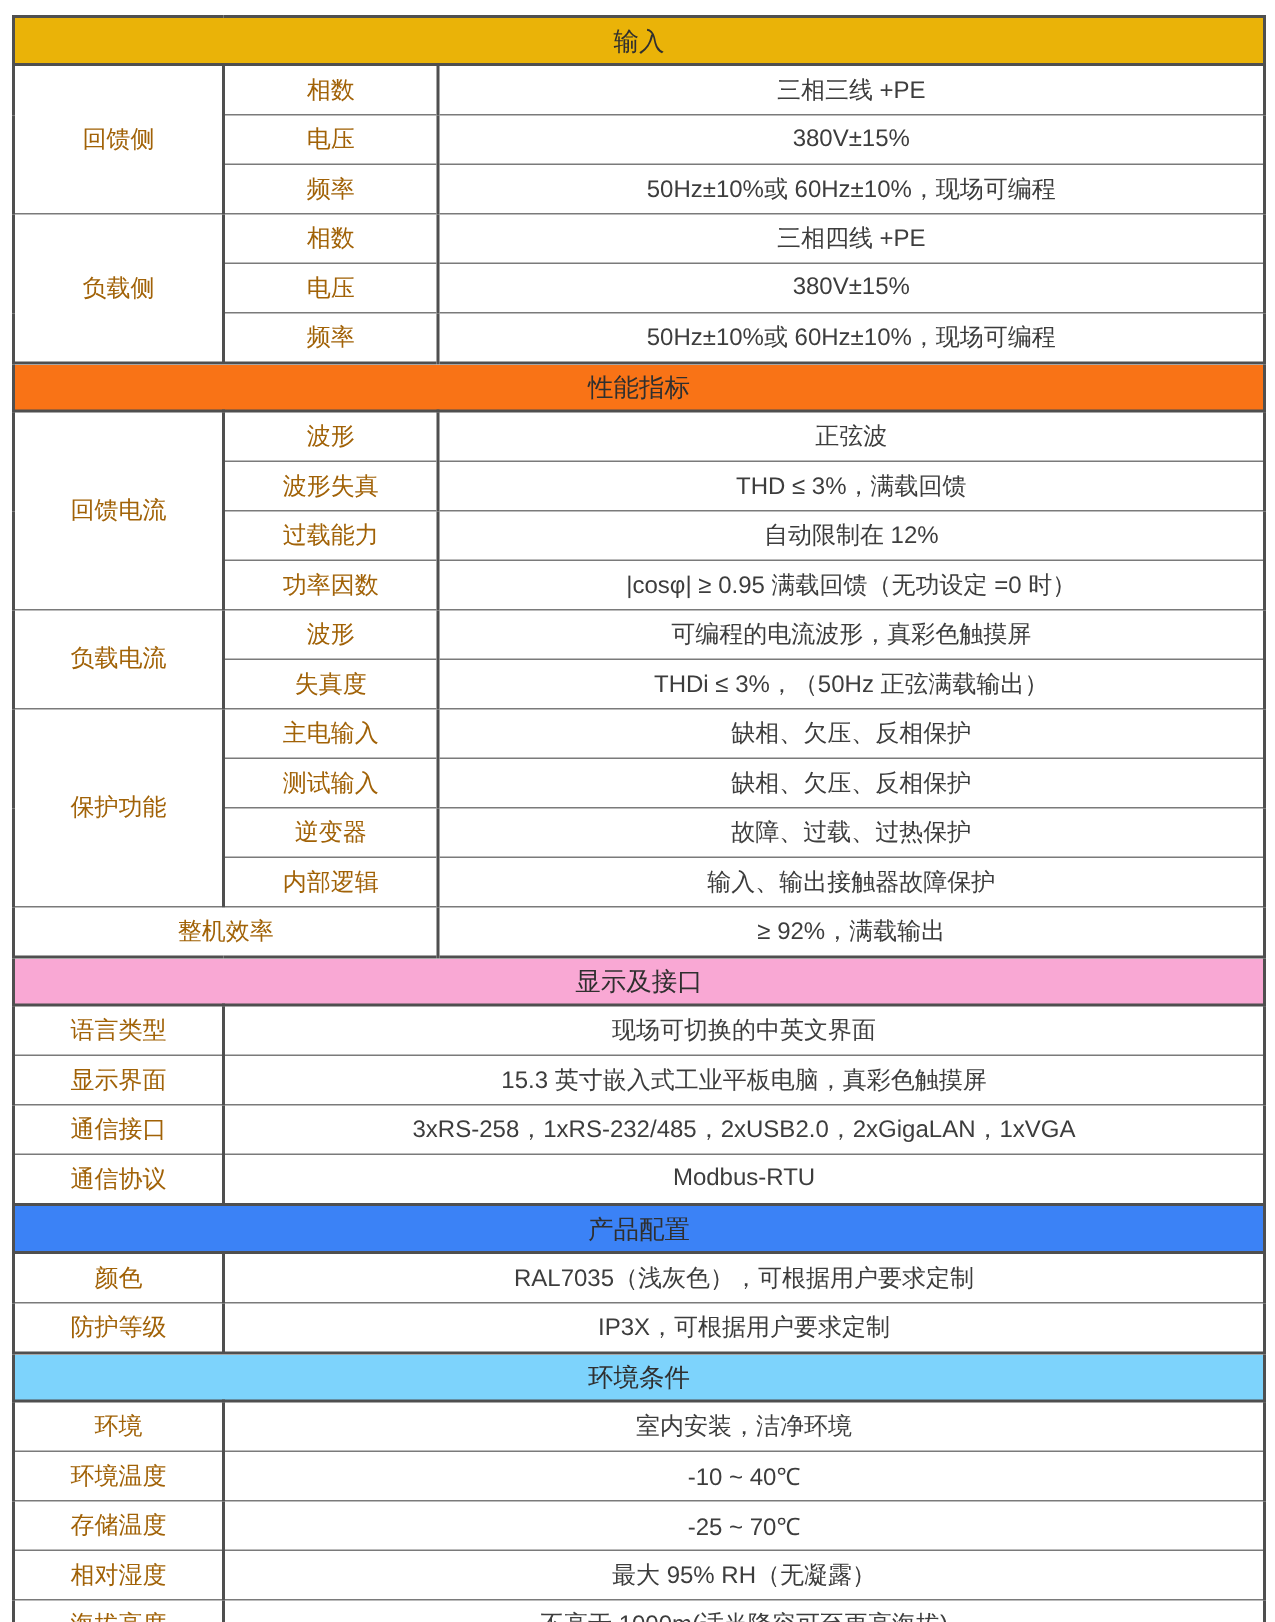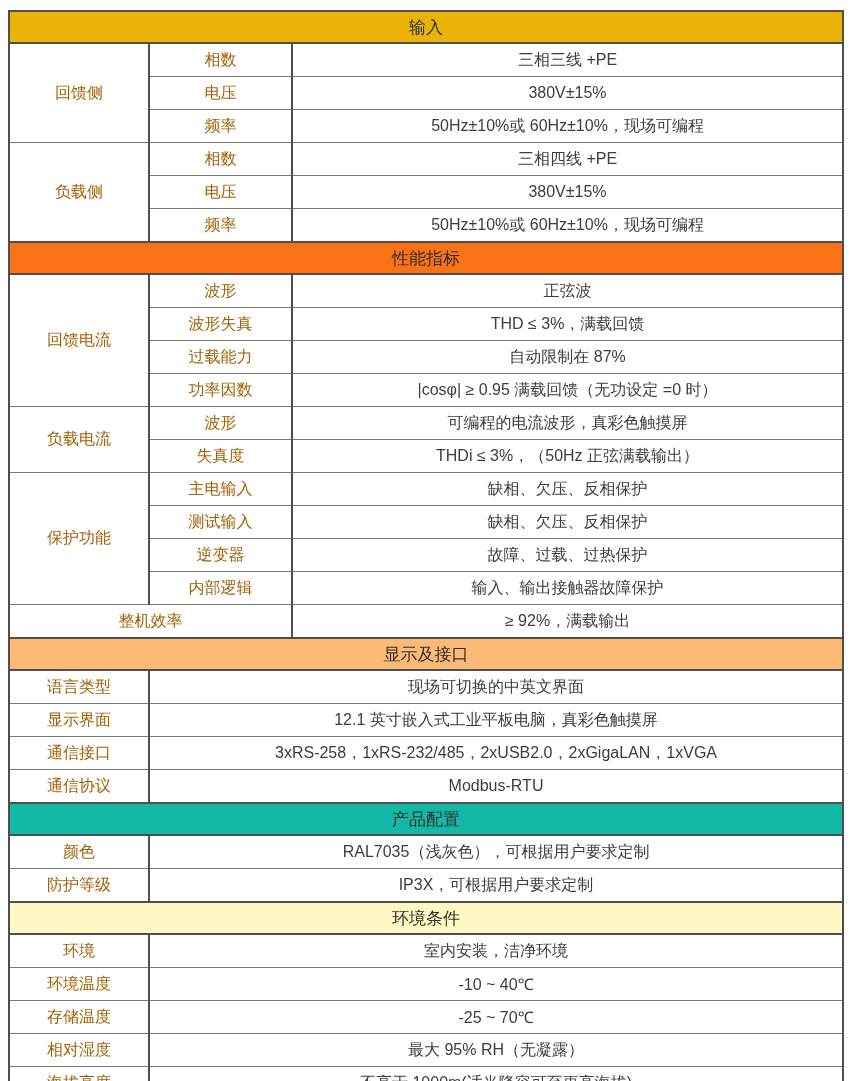--- a/index.html
+++ b/index.html
@@ -96,21 +96,21 @@
           <td rowspan="4" class="group-cell">回馈电流</td>
           <td class="label-cell">波形</td>
           <td class="value-cell">正弦波</td>
         </tr>
         <tr>
           <td class="label-cell">波形失真</td>
           <td class="value-cell">THD ≤ 3%，满载回馈</td>
         </tr>
         <tr>
           <td class="label-cell">过载能力</td>
-          <td class="value-cell">自动限制在 87%</td>
+          <td class="value-cell">自动限制在 12%</td>
         </tr>
         <tr>
           <td class="label-cell">功率因数</td>
           <td class="value-cell">|cosφ| ≥ 0.95 满载回馈（无功设定 =0 时）</td>
         </tr>
         <tr>
           <td rowspan="2" class="group-cell">负载电流</td>
           <td class="label-cell">波形</td>
           <td class="value-cell">可编程的电流波形，真彩色触摸屏</td>
         </tr>
@@ -133,51 +133,51 @@
         </tr>
         <tr>
           <td class="label-cell">内部逻辑</td>
           <td class="value-cell">输入、输出接触器故障保护</td>
         </tr>
         <tr>
           <td class="label-cell" colspan="2">整机效率</td>
           <td class="value-cell">≥ 92%，满载输出</td>
         </tr>
         <tr>
-          <td colspan="3" class="section-header" style="background: #fdba74;">显示及接口</td>
+          <td colspan="3" class="section-header" style="background: #f9a8d4;">显示及接口</td>
         </tr>
         <tr>
           <td class="label-cell">语言类型</td>
           <td class="value-cell" colspan="2">现场可切换的中英文界面</td>
         </tr>
         <tr>
           <td class="label-cell">显示界面</td>
-          <td class="value-cell" colspan="2">12.1 英寸嵌入式工业平板电脑，真彩色触摸屏</td>
+          <td class="value-cell" colspan="2">15.3 英寸嵌入式工业平板电脑，真彩色触摸屏</td>
         </tr>
         <tr>
           <td class="label-cell">通信接口</td>
           <td class="value-cell" colspan="2">3xRS-258，1xRS-232/485，2xUSB2.0，2xGigaLAN，1xVGA</td>
         </tr>
         <tr>
           <td class="label-cell">通信协议</td>
           <td class="value-cell" colspan="2">Modbus-RTU</td>
         </tr>
         <tr>
-          <td colspan="3" class="section-header" style="background: #14b8a6; text-align: center;">产品配置</td>
+          <td colspan="3" class="section-header" style="background: #3b82f6; text-align: center;">产品配置</td>
         </tr>
         <tr>
           <td class="label-cell">颜色</td>
           <td class="value-cell" colspan="2">RAL7035（浅灰色），可根据用户要求定制</td>
         </tr>
         <tr>
           <td class="label-cell">防护等级</td>
           <td class="value-cell" colspan="2">IP3X，可根据用户要求定制</td>
         </tr>
         <tr>
-          <td colspan="3" class="section-header" style="background: #fef9c3;">环境条件</td>
+          <td colspan="3" class="section-header" style="background: #7dd3fc;">环境条件</td>
         </tr>
         <tr>
           <td class="label-cell">环境</td>
           <td class="value-cell" colspan="2">室内安装，洁净环境</td>
         </tr>
         <tr>
           <td class="label-cell">环境温度</td>
           <td class="value-cell" colspan="2">-10 ~ 40℃</td>
         </tr>
         <tr>

